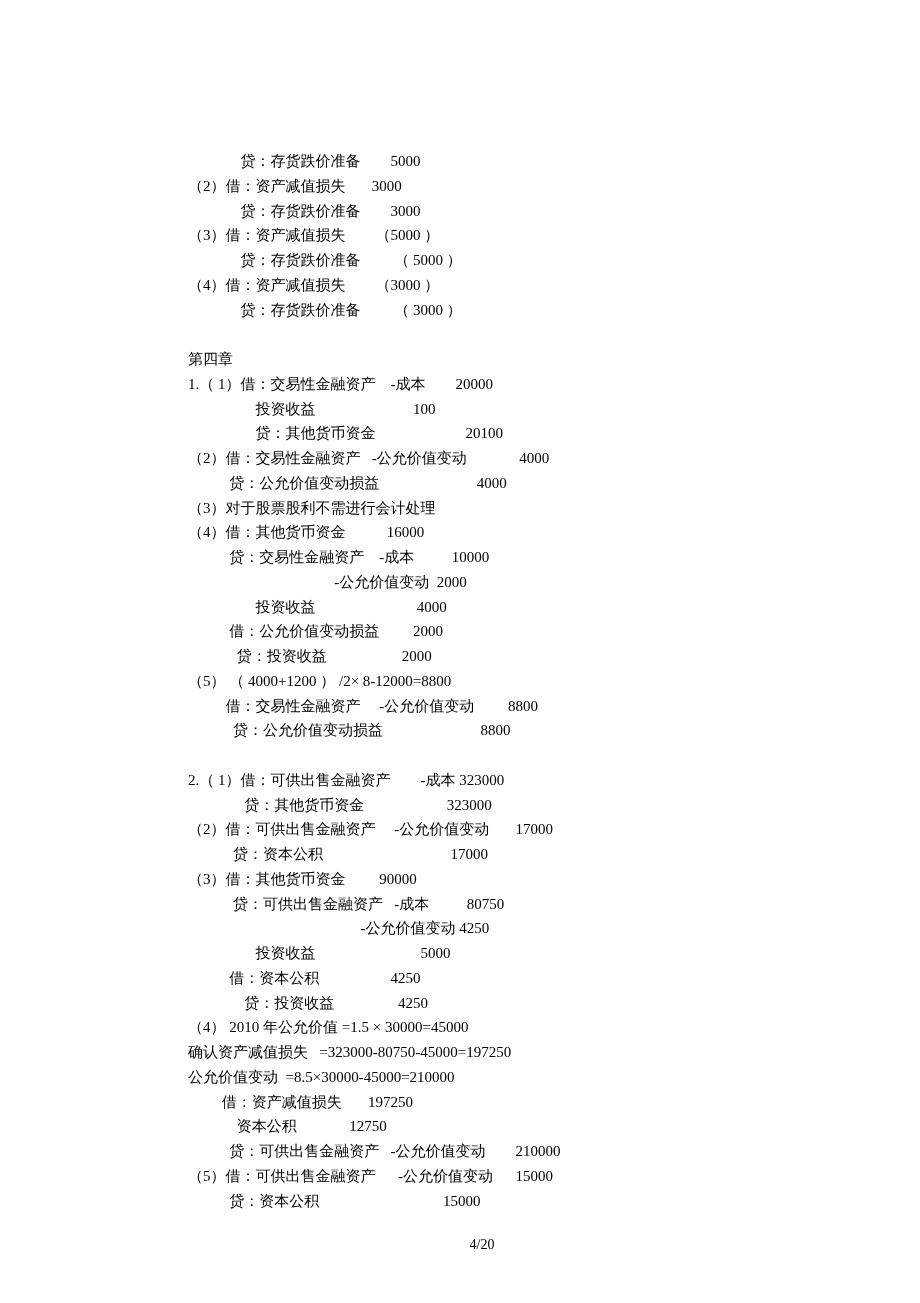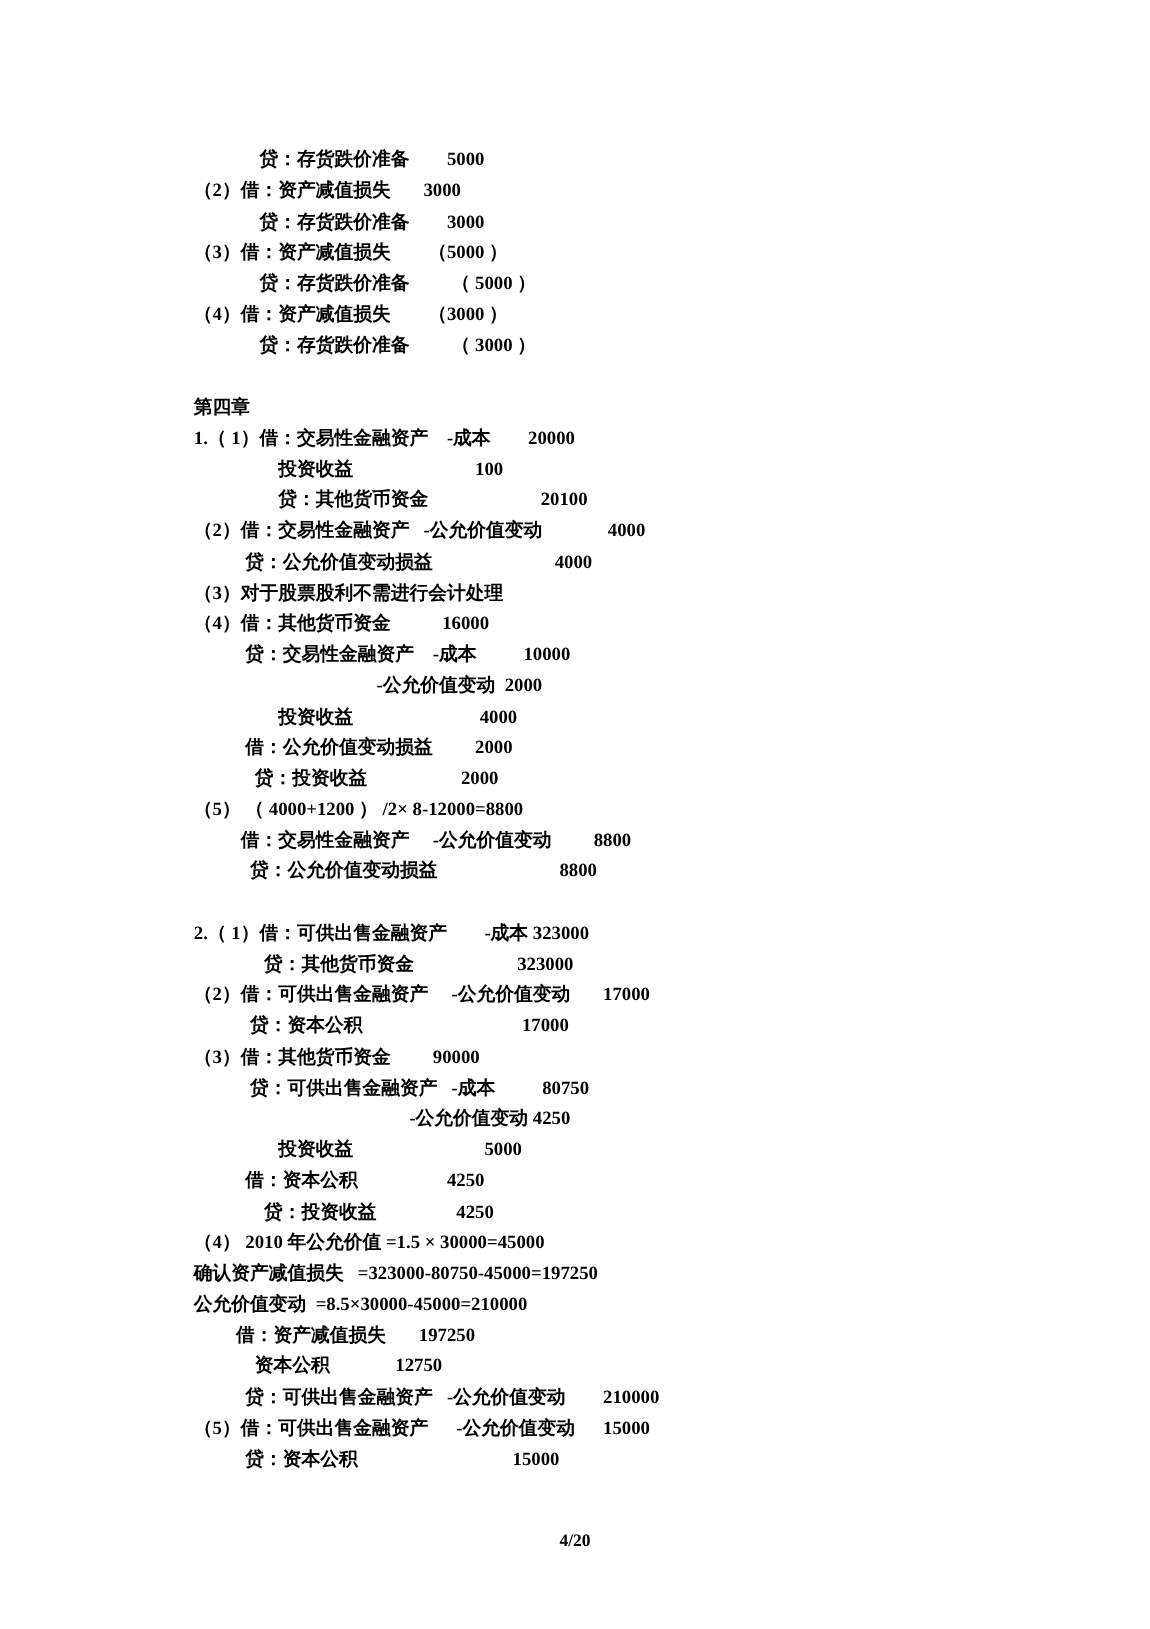--- a/index.html
+++ b/index.html
@@ -1,19 +1,18 @@
 <!DOCTYPE html>
 <html><head>
   <meta charset="utf-8">
   <style>
     * {
-      margin: 0;
+      margin: 11px;
       padding: 0;
       box-sizing: border-box;
-      font-weight: bold;
     }
     body {
       font-family: "SimSun", "宋体", serif;
       font-size: 15px;
       line-height: 1.65;
       color: #000;
       background: #fff;
       width: 920px;
       height: 1303px;
       padding: 116px 155px 60px 155px;

